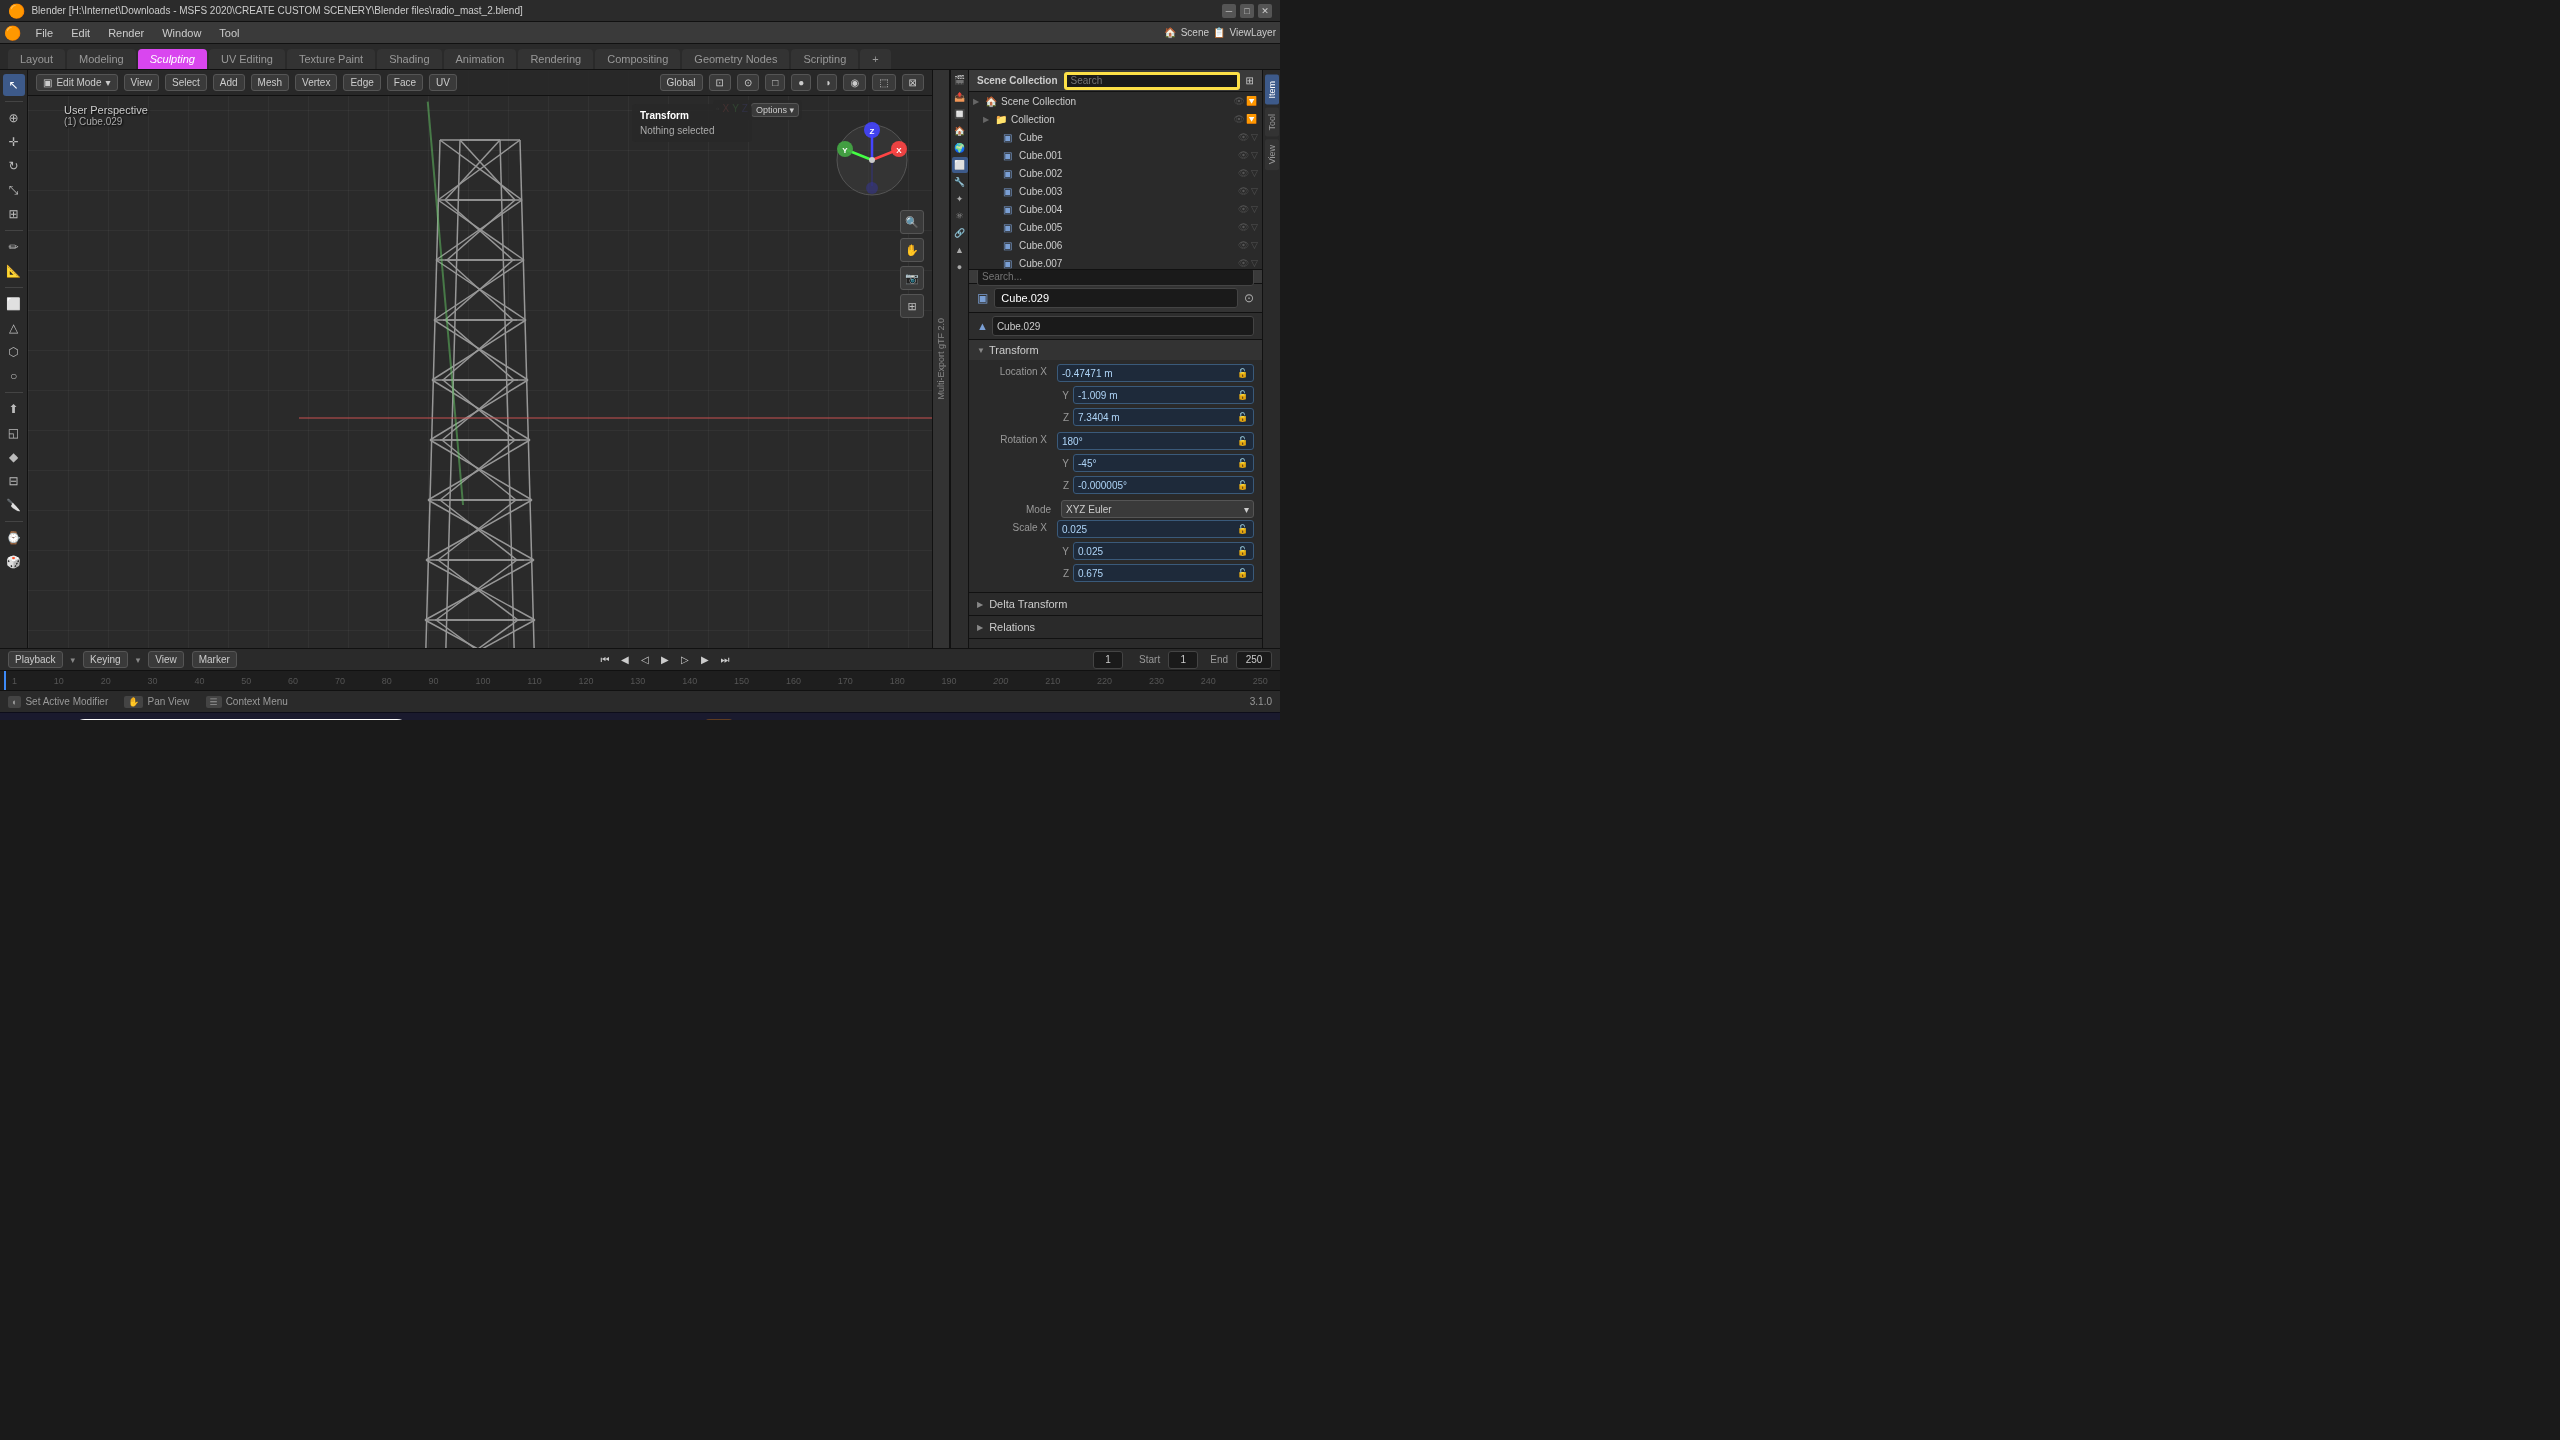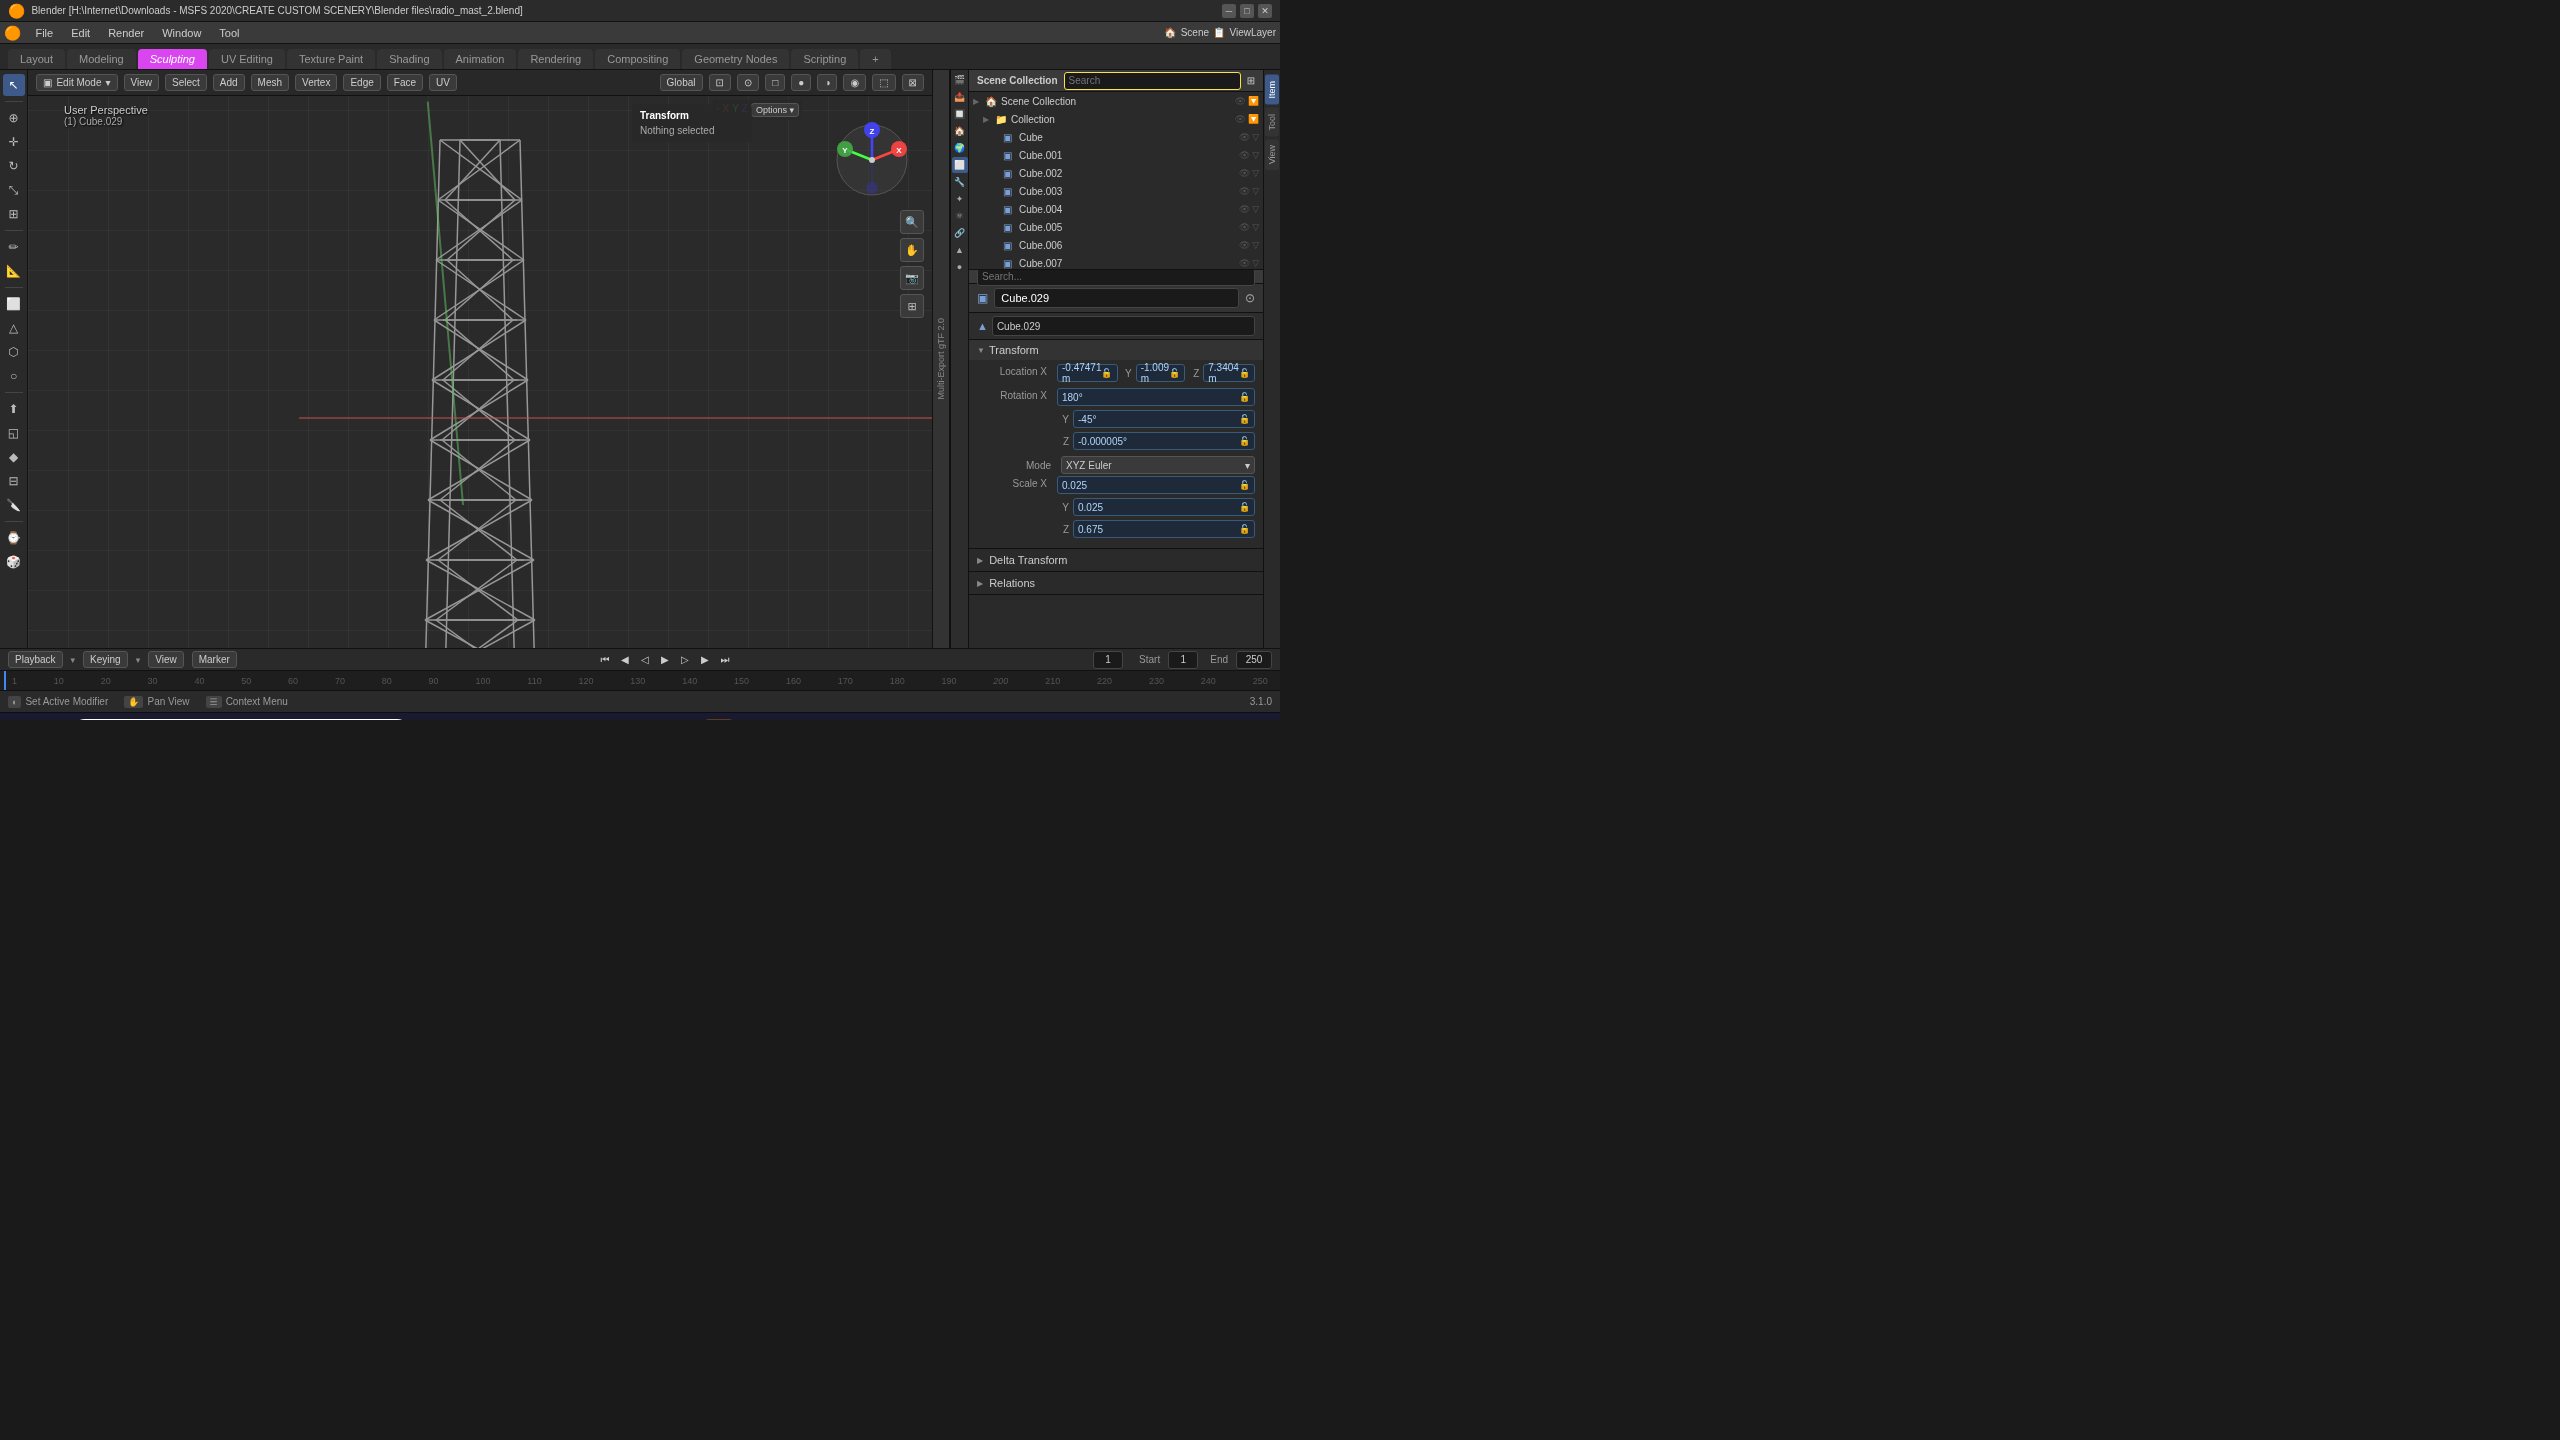--- a/index.html
+++ b/index.html
@@ -229,21 +229,21 @@
       padding: 0 8px;
       font-size: 10px;
       color: #ccc;
       border-bottom: 1px solid #111;
       gap: 6px;
     }
     .outliner-search {
       flex: 1;
       height: 18px;
       background: #1a1a1a;
-      border: 1px solid #fde047;
+      border: 3px solid #fde047;
       border-radius: 3px;
       color: #ccc;
       font-size: 10px;
       padding: 0 4px;
     }
 
     
     #properties {
       flex: 1;
       overflow-y: auto;
@@ -964,21 +964,21 @@
 
         <div class="prop-section">
           <div class="prop-section-header">
             <span class="arrow">▼</span>
             <span>Transform</span>
           </div>
           <div class="prop-section-content">
 
             <div style="display:flex;align-items:flex-start;margin-bottom:4px;gap:4px;">
               <div style="width:76px;font-size:10px;color:#999;text-align:right;padding-right:6px;padding-top:2px;flex-shrink:0;">Location X</div>
-              <div style="flex:1;display:flex;gap:2px;">
+              <div style="flex:1;display:flex;flex-direction:column;gap:2px;">
                 <div class="prop-axis-row">
                   <div class="prop-axis-value">
                     <span>-0.47471 m</span>
                     <div class="prop-axis-icons">
                         <span>🔓</span>
                       </div>
                   </div>
                 </div>
                 <div class="prop-axis-row">
                   <div class="prop-axis-label">Y</div>

